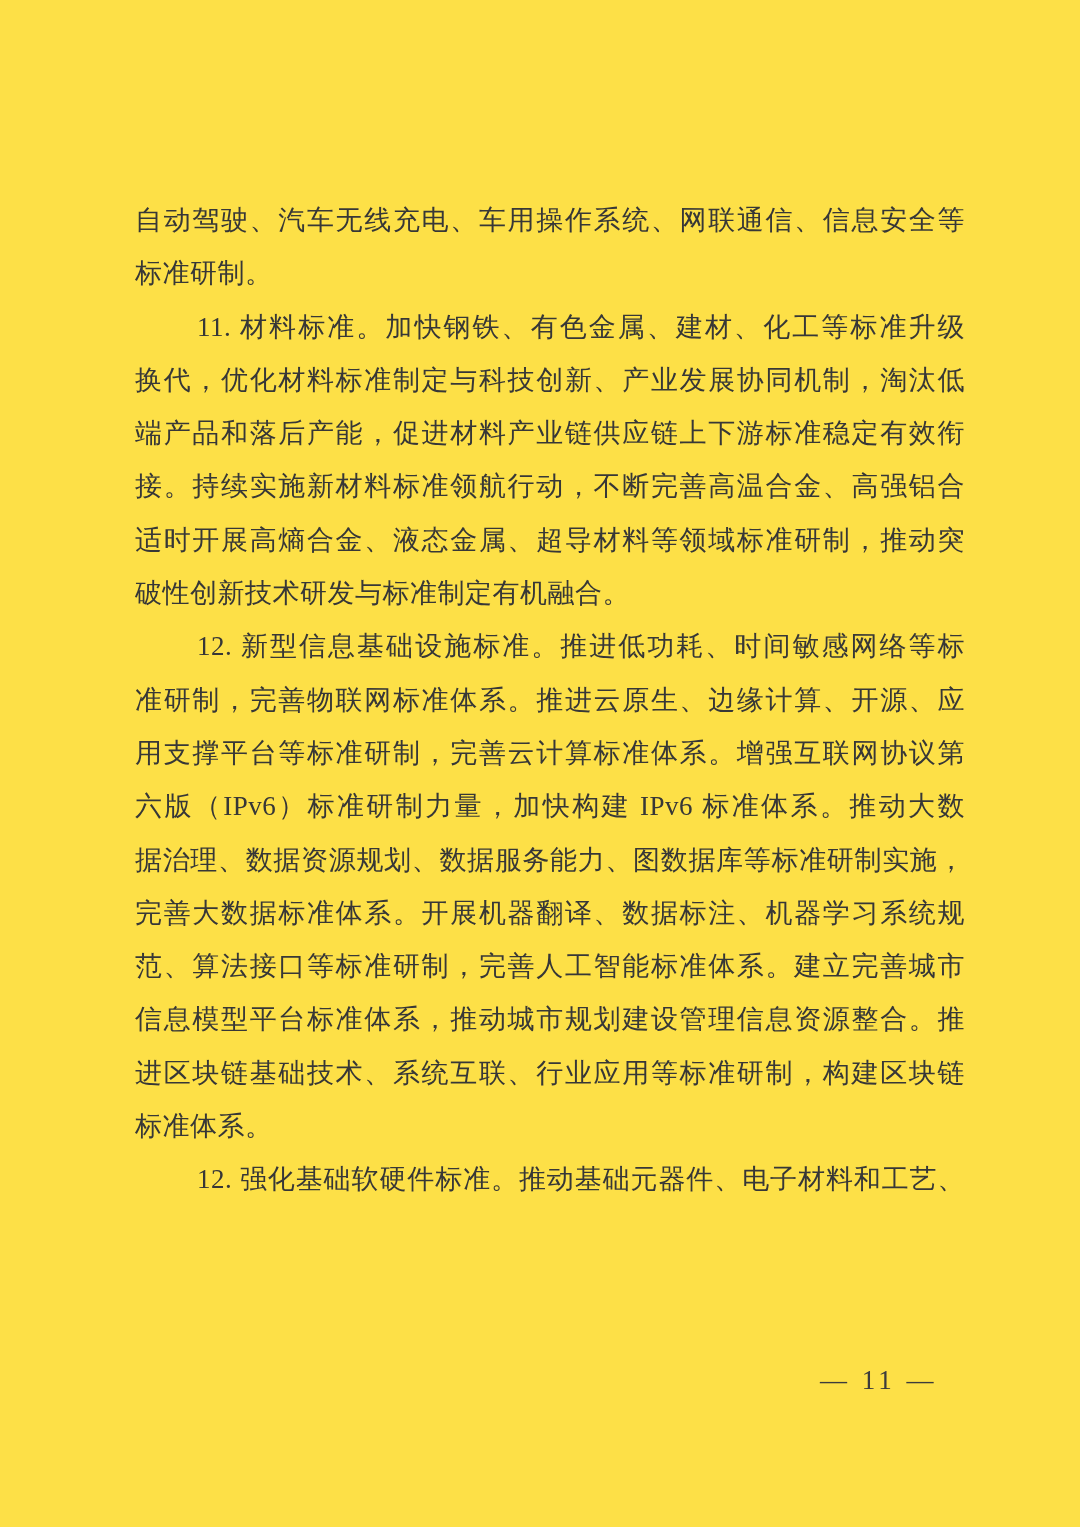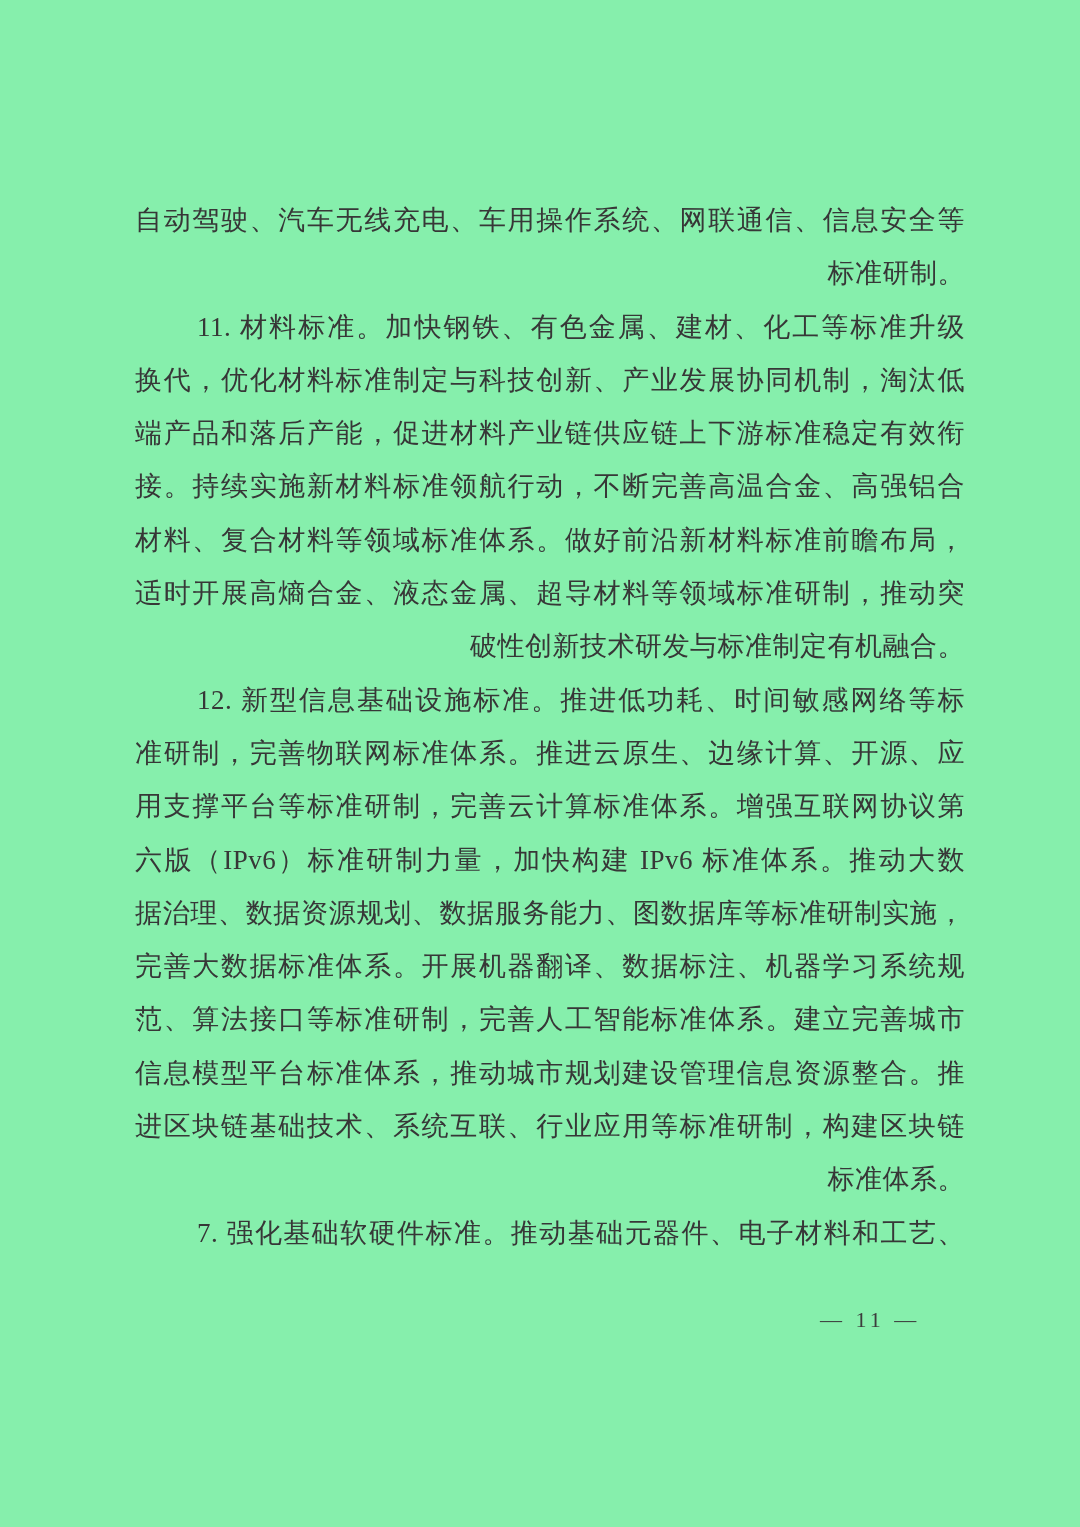--- a/index.html
+++ b/index.html
@@ -10,89 +10,88 @@
     width: 1080px;
     height: 1527px;
     position: relative;
     background: #ffffff;
     font-family: "Liberation Serif", "DejaVu Serif", serif;
     overflow: hidden;
   }
   .page {
     position: absolute;
     inset: 0;
-    background: #86efac;
+    background: #fde047;
     text-decoration: underline;
   }
   .page-content {
     position: absolute;
     top: 194px;
     left: 135px;
     width: 830px;
     color: #373737;
   }
   .paragraph {
     margin: 0;
     padding: 0;
   }
   .line {
     font-size: 27px;
     line-height: 53.3px;
     height: 53.3px;
     letter-spacing: 0.5px;
     color: #373737;
-    text-align: right;
+    text-align: left;
   }
   .line.justify {
     text-align: justify;
     text-align-last: justify;
     text-justify: inter-ideograph;
   }
   .line.indent {
     text-indent: 62px;
   }
   .page-number {
     position: absolute;
-    top: 1302px;
+    top: 1362px;
     left: 820px;
-    font-size: 22px;
+    font-size: 27px;
     line-height: 36px;
     color: #3c3c3c;
     letter-spacing: 4px;
     white-space: nowrap;
   }
 </style>
 </head>
 <body>
 
 <div class="page">
   <div class="page-content" id="doc-body">
       <div class="paragraph">
         <div class="line justify">自动驾驶、汽车无线充电、车用操作系统、网联通信、信息安全等</div>
         <div class="line">标准研制。</div>
       </div>
       <div class="paragraph">
         <div class="line justify indent">11. 材料标准。加快钢铁、有色金属、建材、化工等标准升级</div>
         <div class="line justify">换代，优化材料标准制定与科技创新、产业发展协同机制，淘汰低</div>
         <div class="line justify">端产品和落后产能，促进材料产业链供应链上下游标准稳定有效衔</div>
         <div class="line justify">接。持续实施新材料标准领航行动，不断完善高温合金、高强铝合</div>
-        <div class="line justify">材料、复合材料等领域标准体系。做好前沿新材料标准前瞻布局，</div>
         <div class="line justify">适时开展高熵合金、液态金属、超导材料等领域标准研制，推动突</div>
         <div class="line">破性创新技术研发与标准制定有机融合。</div>
       </div>
       <div class="paragraph">
         <div class="line justify indent">12. 新型信息基础设施标准。推进低功耗、时间敏感网络等标</div>
         <div class="line justify">准研制，完善物联网标准体系。推进云原生、边缘计算、开源、应</div>
         <div class="line justify">用支撑平台等标准研制，完善云计算标准体系。增强互联网协议第</div>
         <div class="line justify">六版（IPv6）标准研制力量，加快构建 IPv6 标准体系。推动大数</div>
         <div class="line justify">据治理、数据资源规划、数据服务能力、图数据库等标准研制实施，</div>
         <div class="line justify">完善大数据标准体系。开展机器翻译、数据标注、机器学习系统规</div>
         <div class="line justify">范、算法接口等标准研制，完善人工智能标准体系。建立完善城市</div>
         <div class="line justify">信息模型平台标准体系，推动城市规划建设管理信息资源整合。推</div>
         <div class="line justify">进区块链基础技术、系统互联、行业应用等标准研制，构建区块链</div>
         <div class="line">标准体系。</div>
       </div>
       <div class="paragraph">
-        <div class="line justify indent">7. 强化基础软硬件标准。推动基础元器件、电子材料和工艺、</div>
+        <div class="line justify indent">12. 强化基础软硬件标准。推动基础元器件、电子材料和工艺、</div>
       </div>
     </div>
   <div class="page-number">— 11 —</div>
 </div>
 
 </body></html>

